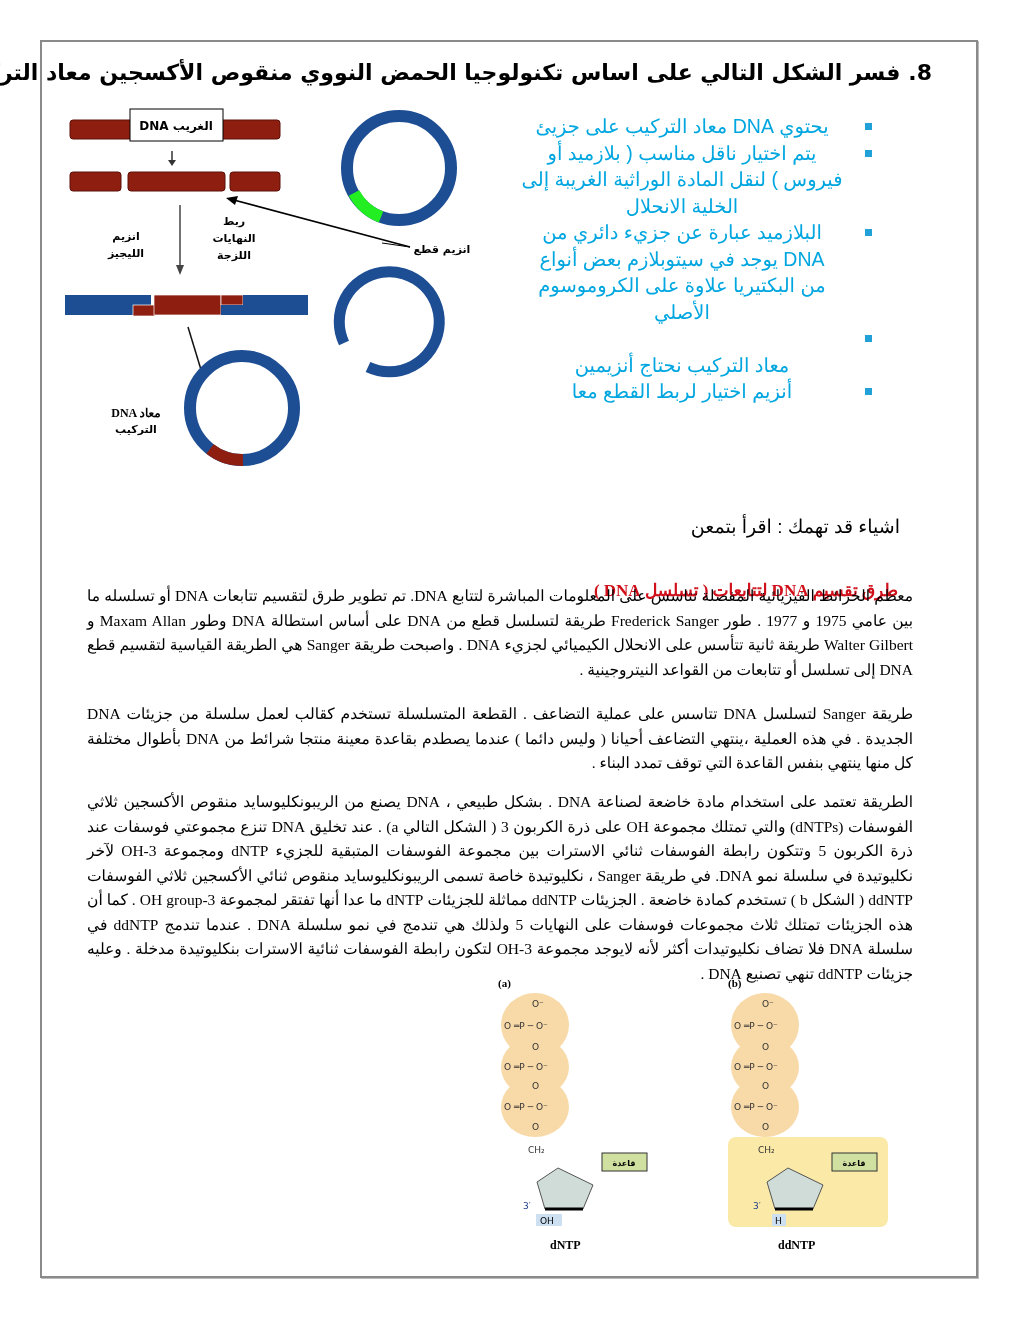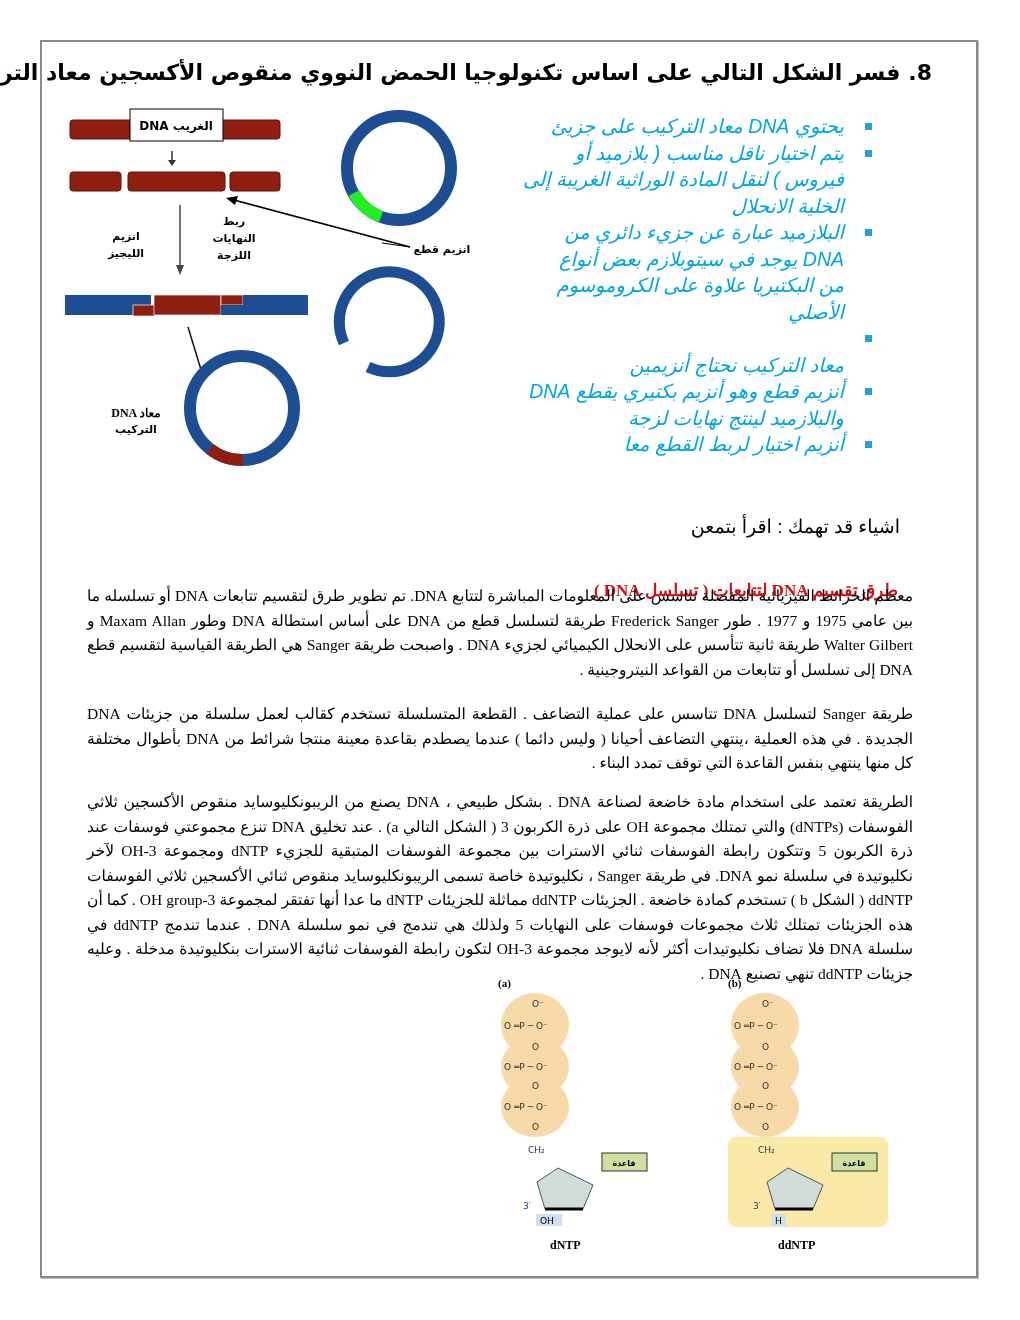--- a/index.html
+++ b/index.html
@@ -1,21 +1,21 @@
 <!DOCTYPE html>
 <html><head>
 <meta charset="utf-8">
 <style>
   html, body { margin:0; padding:0; background:#ffffff; }
   body { width:1020px; height:1320px; position:relative; overflow:hidden; font-family:"Liberation Serif", serif; color:#000; }
   .frame { position:absolute; left:40px; top:40px; width:938px; height:1238px; border:2px solid #8a8a8a; box-sizing:border-box; box-shadow:1px 1px 0 #bbb; }
   .q-title { position:absolute; right:88px; top:60px; direction:rtl; font-family:"DejaVu Sans", sans-serif; font-weight:bold; font-size:22px; white-space:nowrap; }
   .q-title .num { margin-left:8px; }
   .bullets { position:absolute; left:520px; top:113px; width:358px; direction:rtl; font-family:"Liberation Sans", sans-serif; color:#00a6e0; font-size:19.5px; line-height:26.5px; margin:0; padding:0; list-style:none; }
-  .bullets li { position:relative; padding-right:34px; text-align:right;font-style:italic; }
+  .bullets li { position:relative; padding-right:34px; text-align:center; }
   .bullets li .sq { position:absolute; right:6px; top:10px; width:7px; height:7px; background:#22a0d8; }
   .sec-head { position:absolute; right:120px; top:515px; direction:rtl; font-family:"Liberation Sans", sans-serif; font-size:19px; white-space:nowrap; }
   .sec-sub { position:absolute; right:122px; top:544px; direction:rtl; color:#d0101a; font-weight:bold; font-family:"Liberation Serif", serif; font-size:17px; white-space:nowrap;margin-top:36px; }
   .para { position:absolute; left:87px; width:826px; direction:rtl; text-align:justify; font-family:"Liberation Serif", serif; font-size:15.5px; line-height:24.5px; }
   .p1 { top:584px; }
   .p2 { top:702px; }
   .p3 { top:790px; }
   .diagram { position:absolute; left:60px; top:105px; }
   .chem { position:absolute; top:975px; }
   .chem-a { left:490px; }
@@ -77,21 +77,20 @@
   <path d="M 150 344 A 52 52 0 0 0 183 355" fill="none" stroke="#8e1f10" stroke-width="12"></path>
   <text x="76" y="312" text-anchor="middle" font-size="12" font-weight="bold" font-family="Liberation Serif, serif">DNA معاد</text>
   <text class="svg-text-ar" x="76" y="328" text-anchor="middle" font-size="11">التركيب</text>
 </svg>
 
 <ul class="bullets">
   <li><span class="sq"></span><span>يحتوي DNA معاد التركيب على جزيئ</span><br></li>
   <li><span class="sq"></span><span>يتم اختيار ناقل مناسب ( بلازميد أو</span><br><span>فيروس ) لنقل المادة الوراثية الغريبة إلى</span><br><span>الخلية الانحلال</span></li>
   <li><span class="sq"></span><span>البلازميد عبارة عن جزيء دائري من</span><br><span>DNA يوجد في سيتوبلازم بعض أنواع</span><br><span>من البكتيريا علاوة على الكروموسوم</span><br><span>الأصلي</span></li>
   <li><span class="sq"></span><br><span>معاد التركيب نحتاج أنزيمين</span></li>
-  <li><span class="sq"></span><span>أنزيم قطع وهو أنزيم بكتيري يقطع DNA</span><br><span>والبلازميد لينتج نهايات لزجة</span></li>
   <li><span class="sq"></span><span>أنزيم اختيار لربط القطع معا</span></li>
 </ul>
 
 <div class="sec-head">اشياء قد تهمك : اقرأ بتمعن</div>
 <div class="sec-sub">طرق تقسيم DNA لتتابعات ( تسلسل DNA )</div>
 
 <p class="para p1" style="margin:0">معظم الخرائط الفيزيائية المفصلة تتاسس على المعلومات المباشرة لتتابع DNA. تم تطوير طرق لتقسيم تتابعات DNA أو تسلسله ما بين عامي 1975 و 1977 . طور Frederick Sanger طريقة لتسلسل قطع من DNA على أساس استطالة DNA وطور Maxam Allan و Walter Gilbert طريقة ثانية تتأسس على الانحلال الكيميائي لجزيء DNA . واصبحت طريقة Sanger هي الطريقة القياسية لتقسيم قطع DNA إلى تسلسل أو تتابعات من القواعد النيتروجينية .</p>
 <p class="para p2" style="margin:0">طريقة Sanger لتسلسل DNA تتاسس على عملية التضاعف . القطعة المتسلسلة تستخدم كقالب لعمل سلسلة من جزيئات DNA الجديدة . في هذه العملية ،ينتهي التضاعف أحيانا ( وليس دائما ) عندما يصطدم بقاعدة معينة منتجا شرائط من DNA بأطوال مختلفة كل منها ينتهي بنفس القاعدة التي توقف تمدد البناء .</p>
 <p class="para p3" style="margin:0">الطريقة تعتمد على استخدام مادة خاضعة لصناعة DNA . بشكل طبيعي ، DNA يصنع من الريبونكليوسايد منقوص الأكسجين ثلاثي الفوسفات (dNTPs) والتي تمتلك مجموعة OH على ذرة الكربون 3 ( الشكل التالي a) . عند تخليق DNA تنزع مجموعتي فوسفات عند ذرة الكربون 5 وتتكون رابطة الفوسفات ثنائي الاسترات بين مجموعة الفوسفات المتبقية للجزيء dNTP ومجموعة 3-OH لآخر نكليوتيدة في سلسلة نمو DNA. في طريقة Sanger ، نكليوتيدة خاصة تسمى الريبونكليوسايد منقوص ثنائي الأكسجين ثلاثي الفوسفات ddNTP ( الشكل b ) تستخدم كمادة خاضعة . الجزيئات ddNTP مماثلة للجزيئات dNTP ما عدا أنها تفتقر لمجموعة 3-OH group . كما أن هذه الجزيئات تمتلك ثلاث مجموعات فوسفات على النهايات 5 ولذلك هي تندمج في نمو سلسلة DNA . عندما تندمج ddNTP في سلسلة DNA فلا تضاف نكليوتيدات أكثر لأنه لايوجد مجموعة 3-OH لتكون رابطة الفوسفات ثنائية الاسترات بنكليوتيدة مدخلة . وعليه جزيئات ddNTP تنهي تصنيع DNA .</p>
 

